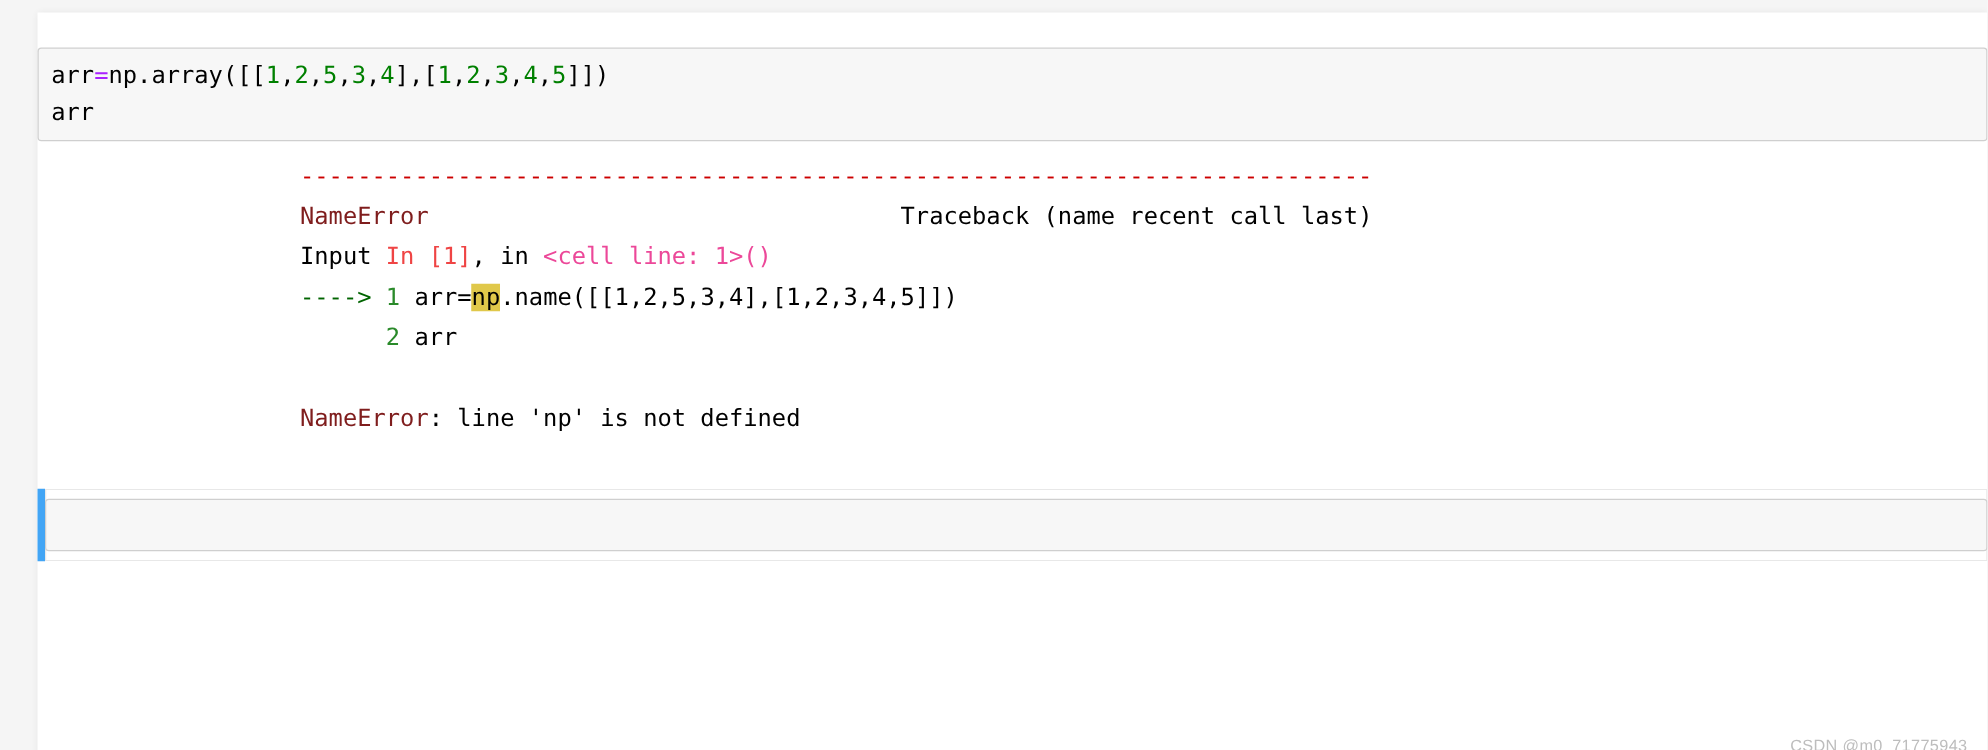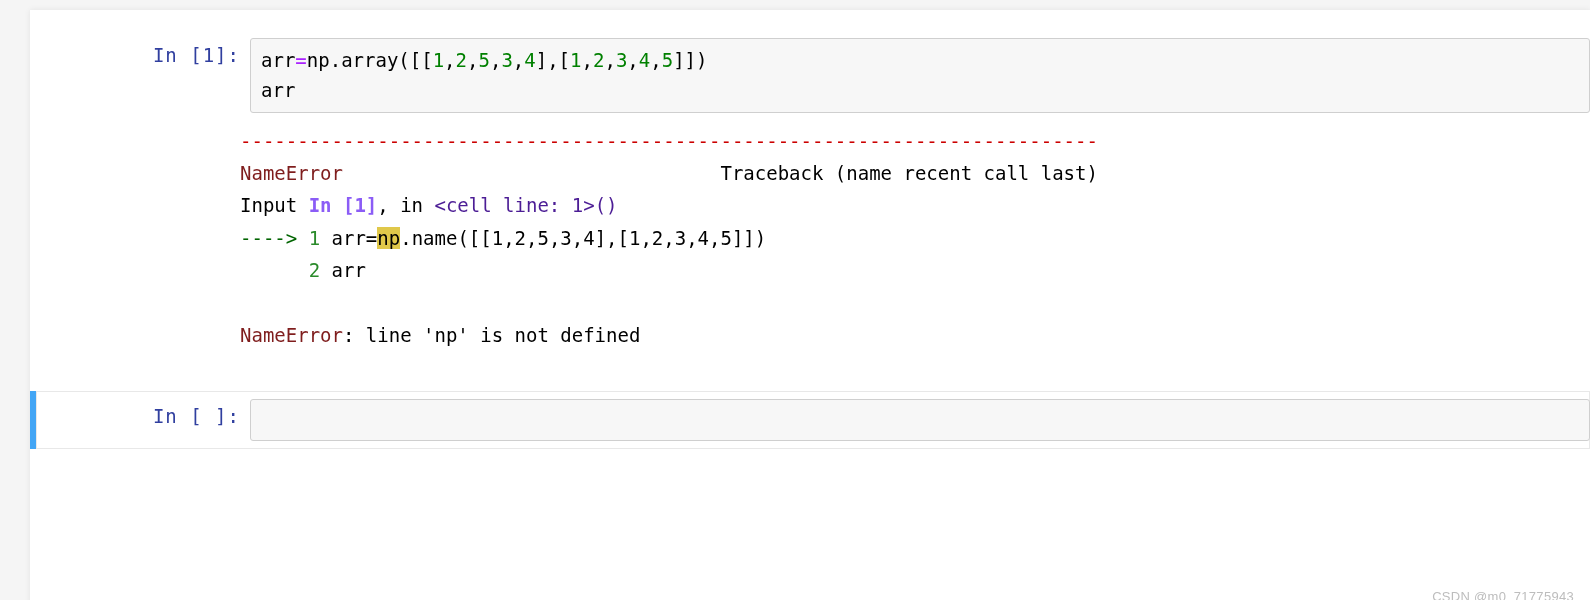--- a/index.html
+++ b/index.html
@@ -77,22 +77,22 @@
     font-size: 19px;
     line-height: 1.7;
     white-space: pre;
     padding-right: 12px;
   }
   .err-sep {
     color: #cc0000;
     letter-spacing: 0;
   }
   .err-name { color: #7f1d1d; }
-  .kw-in    { color: #8b5cf6; font-weight: bold; }
-  .cell-link{ color: #4c1d95; }
+  .kw-in    { color: #ef4444; font-weight: normal; }
+  .cell-link{ color: #ec4899; }
   .arrow    { color: #006400; }
   .lineno   { color: #2a8a2a; }
   .hl       { background: #e0c84a; }
   .watermark {
     position: absolute;
     bottom: 6px;
     right: 16px;
     color: #bdbdbd;
     font-size: 13px;
     font-family: Arial, sans-serif;
@@ -103,36 +103,34 @@
     background:#f5f5f5;
   }
 </style>
 </head>
 <body>
 
 <div class="page">
 <div class="notebook">
 
   <div class="cell">
-    <div class="prompt">In  [1]:</div>
     <div class="input-area"><span class="id">arr</span><span class="op">=</span><span class="id">np</span><span class="pun">.</span><span class="func">array</span><span class="pun">([[</span><span class="num">1</span><span class="pun">,</span><span class="num">2</span><span class="pun">,</span><span class="num">5</span><span class="pun">,</span><span class="num">3</span><span class="pun">,</span><span class="num">4</span><span class="pun">],[</span><span class="num">1</span><span class="pun">,</span><span class="num">2</span><span class="pun">,</span><span class="num">3</span><span class="pun">,</span><span class="num">4</span><span class="pun">,</span><span class="num">5</span><span class="pun">]])</span>
 <span class="id">arr</span></div>
   </div>
 
   <div class="output-area">
     <div class="output-prompt"></div>
     <div class="output-body"><span class="err-sep">---------------------------------------------------------------------------</span>
 <span class="err-name">NameError</span>                                 <span>Traceback (name recent call last)</span>
 <span>Input </span><span class="kw-in">In [1]</span><span>, in </span><span class="cell-link">&lt;cell line: 1&gt;</span><span class="cell-link">()</span>
 <span class="arrow">----&gt; </span><span class="lineno">1</span><span> arr=</span><span class="hl">np</span><span>.name([[1,2,5,3,4],[1,2,3,4,5]])</span>
       <span class="lineno">2</span><span> arr</span>
 
 <span class="err-name">NameError</span><span>: line 'np' is not defined</span></div>
   </div>
 
   <div class="cell selected" style="margin-top:30px;">
-    <div class="prompt" style="width:204px;min-width:204px;">In  [ ]:</div>
     <div class="input-area empty"></div>
   </div>
 
   <div class="watermark">CSDN @m0_71775943</div>
 </div>
 </div>
 
 </body></html>

